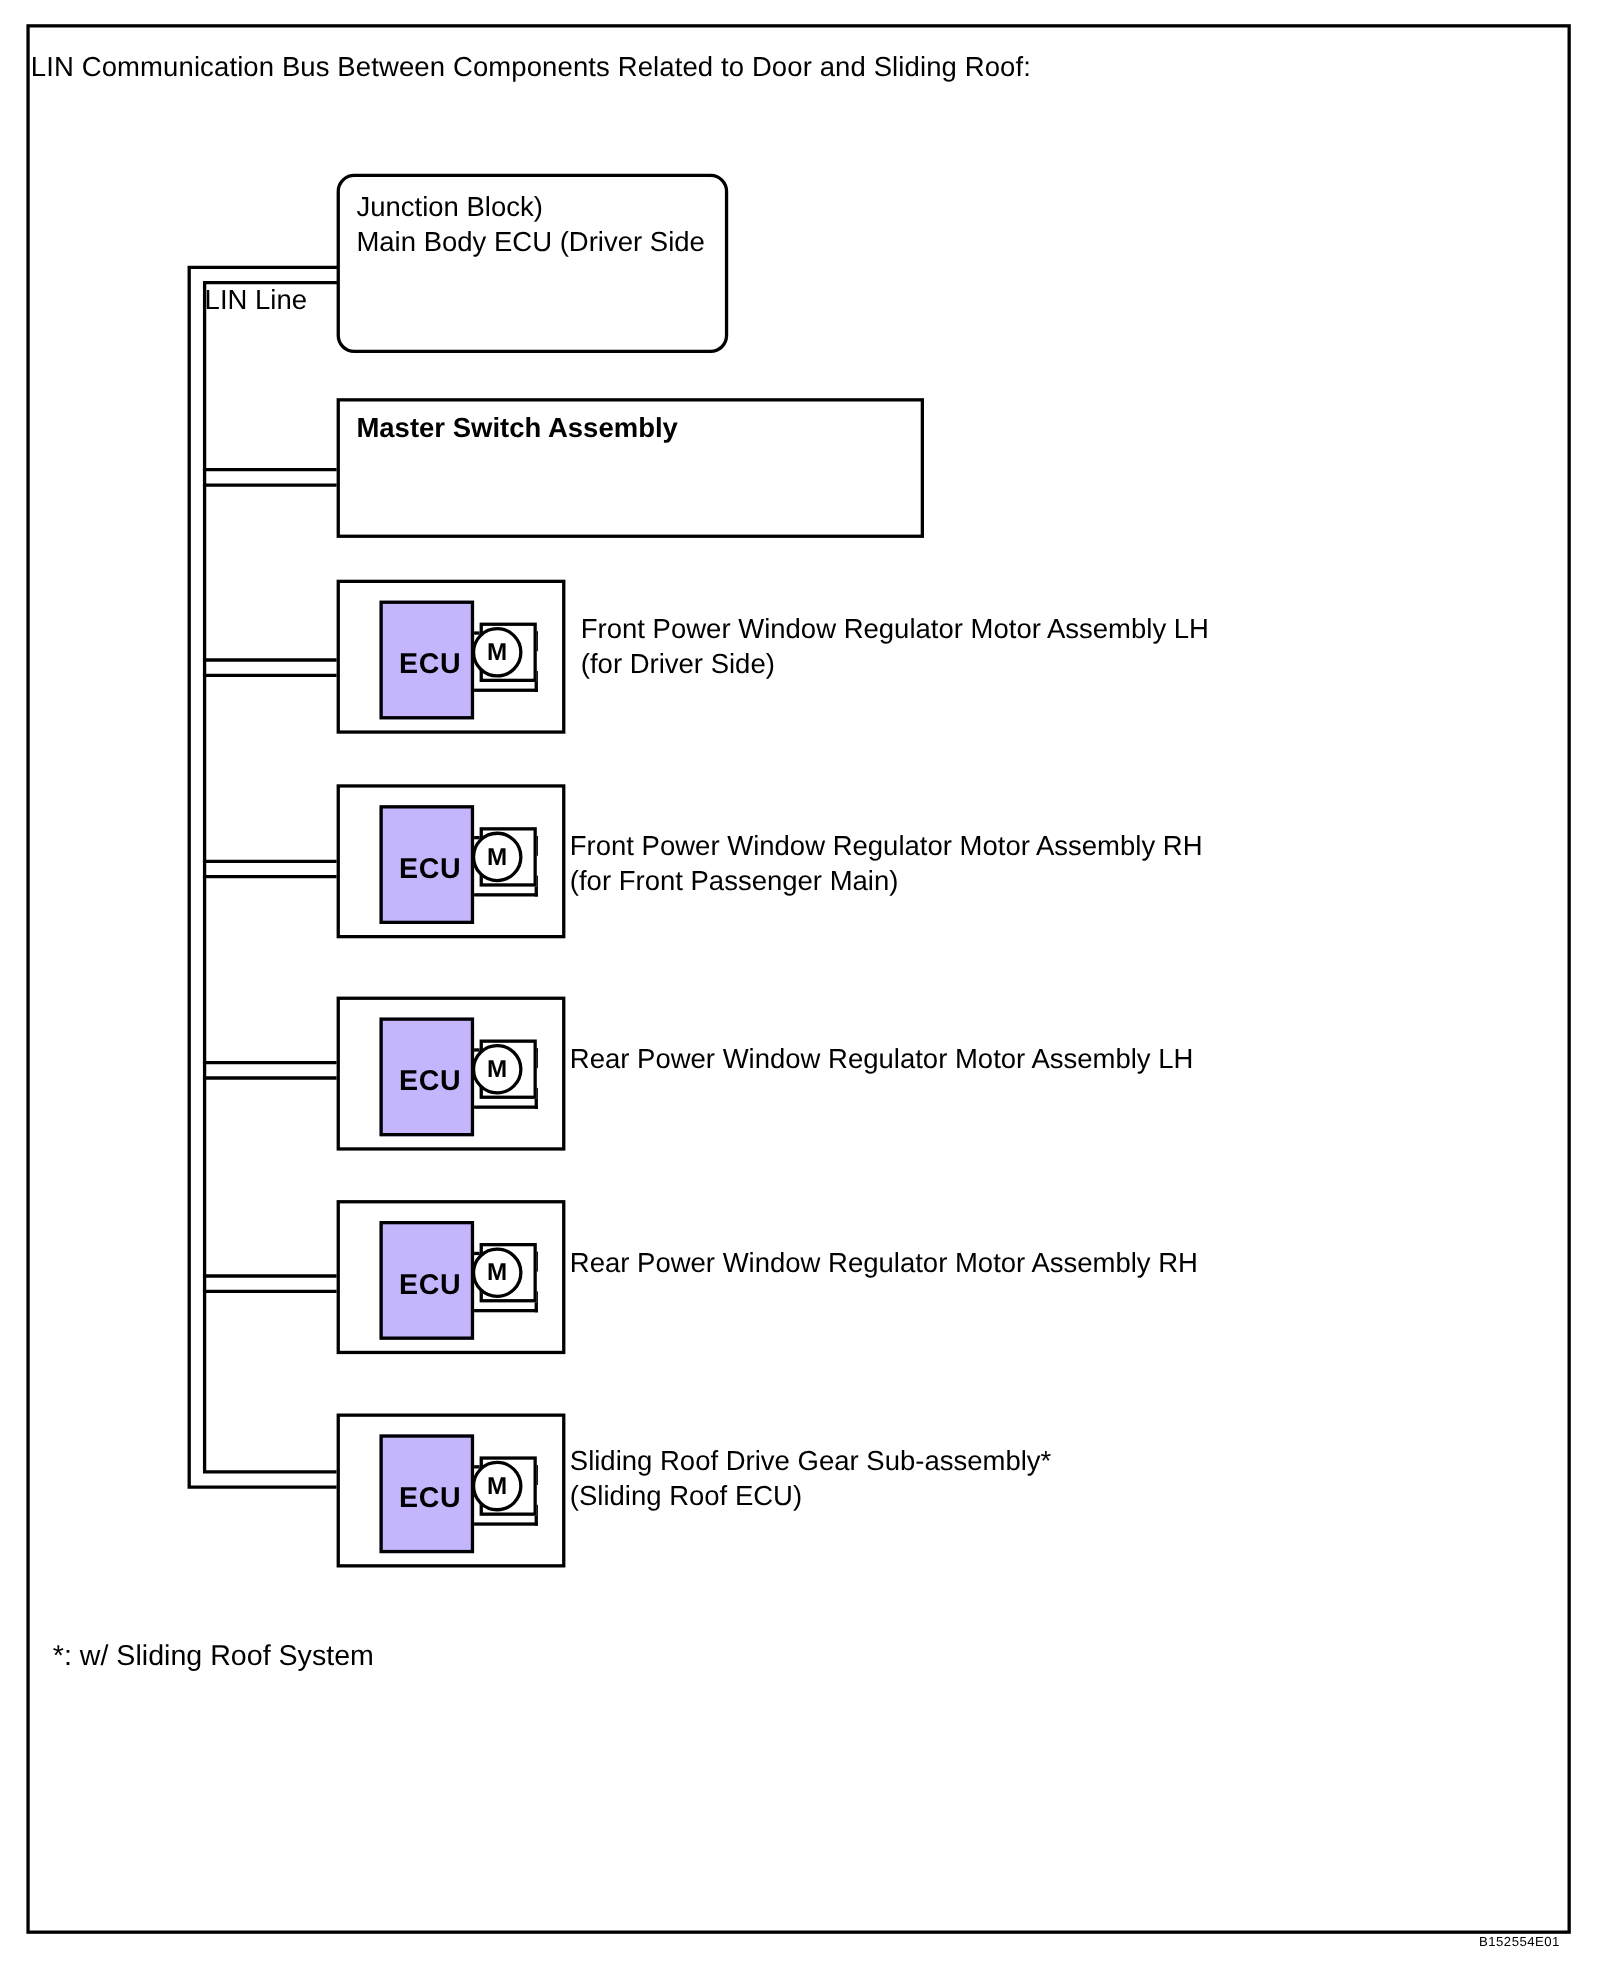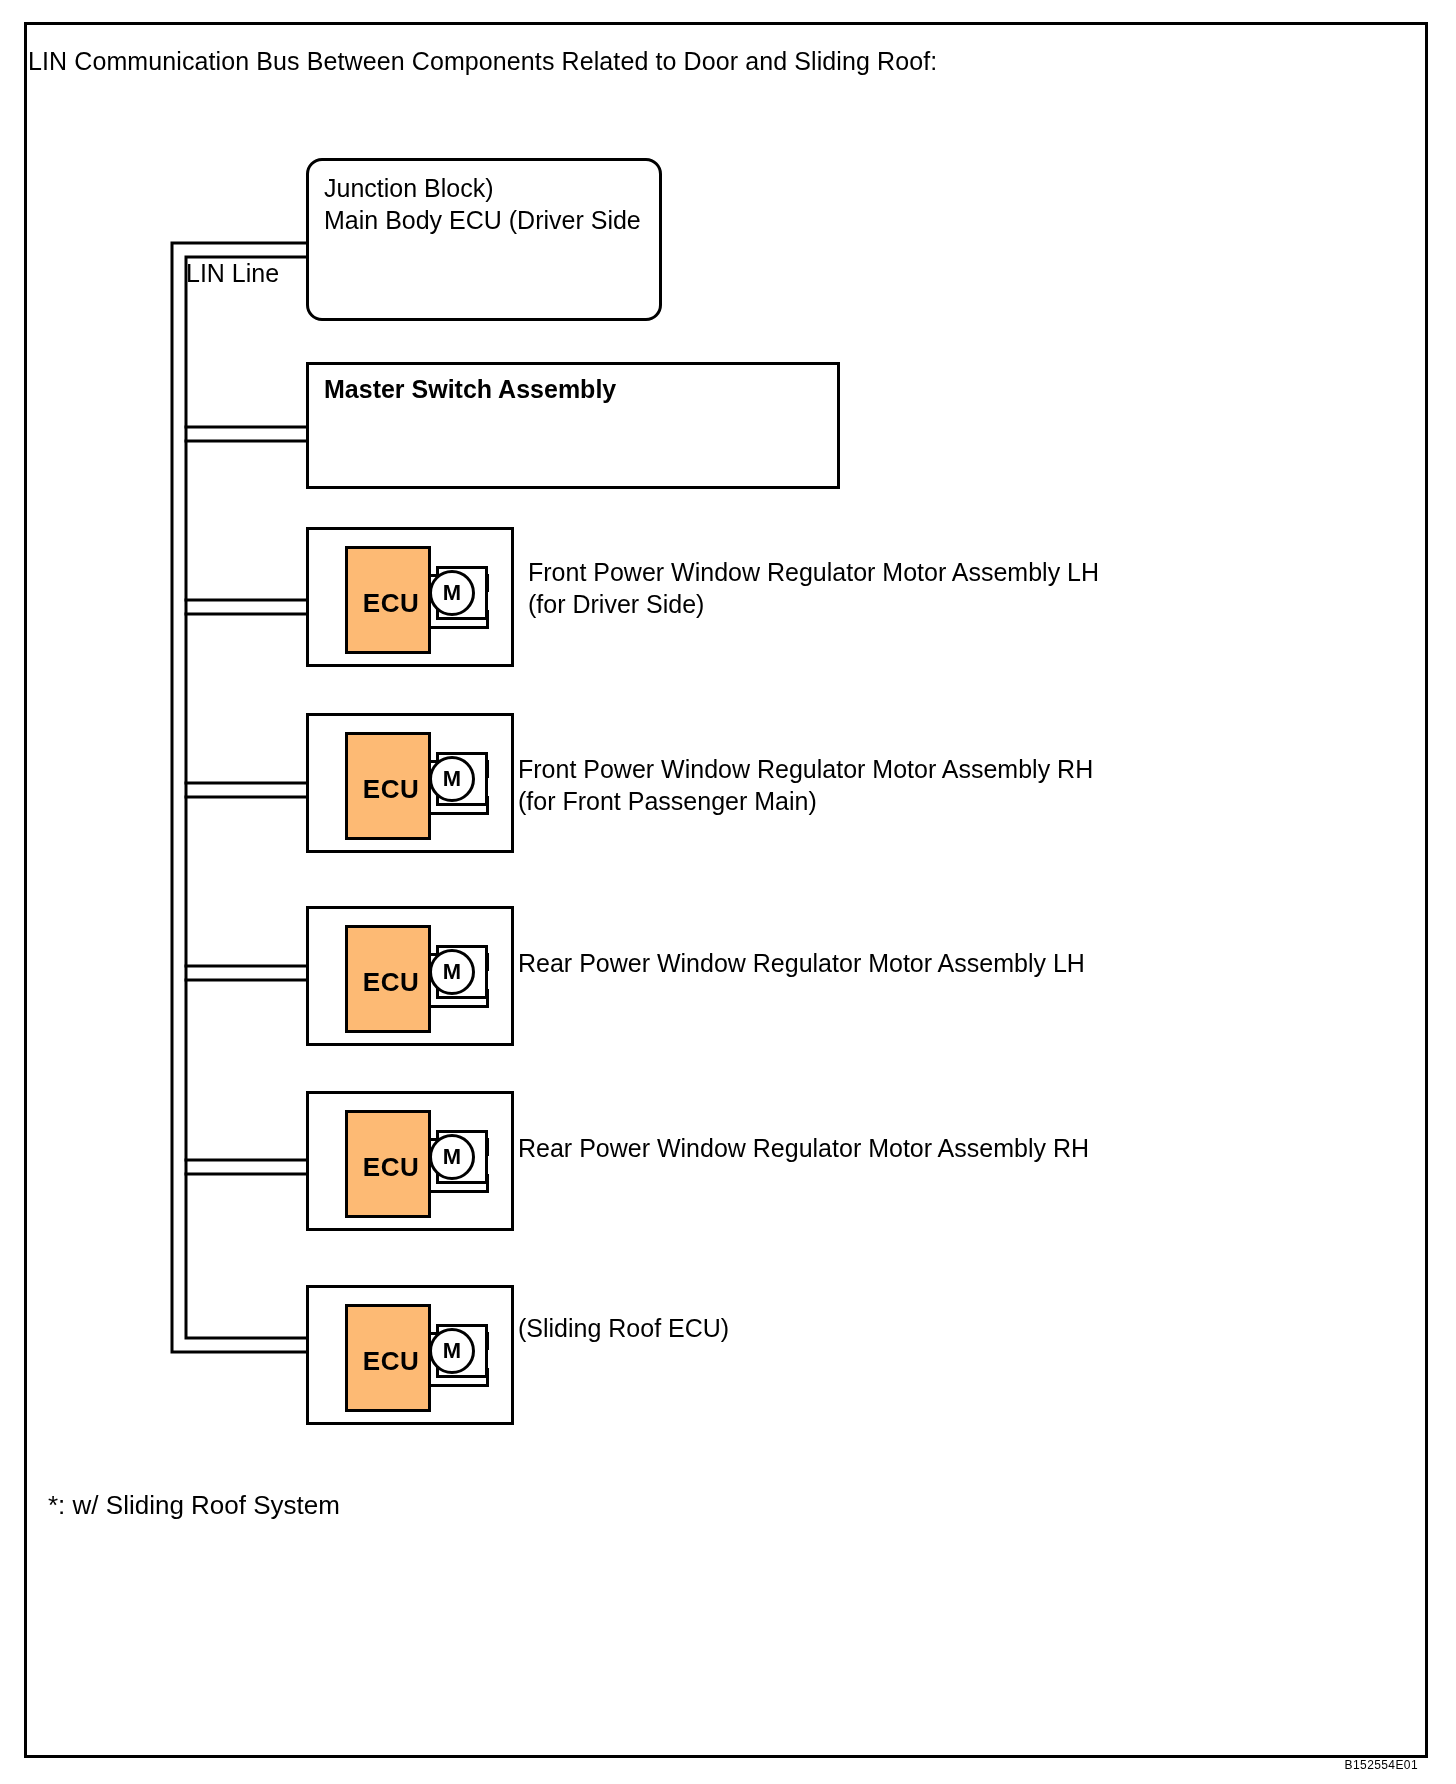--- a/index.html
+++ b/index.html
@@ -40,21 +40,21 @@
     font-size:25px;line-height:32px;font-weight:bold;
   }
   #lin-line-label{
     position:absolute;left:186px;top:258px;
     font-size:25px;line-height:30px;white-space:nowrap;
   }
 
   
   .mod-box{position:absolute;box-sizing:border-box;border:3px solid #000;background:#fff;
            width:208px;height:140px;}
-  .ecu-inner{position:absolute;box-sizing:border-box;border:3px solid #000;background:#fdba74;
+  .ecu-inner{position:absolute;box-sizing:border-box;border:3px solid #000;background:#c4b5fd;
              left:36px;top:16px;width:86px;height:108px;}
   .ecu-text{position:absolute;left:0;top:0;width:86px;height:108px;
             display:flex;align-items:center;justify-content:center;
             font-size:26px;font-weight:bold;letter-spacing:.5px;}
   .motor-frame{position:absolute;box-sizing:border-box;border:3px solid #000;background:#fff;
                left:127px;top:36px;width:52px;height:54px;}
   .motor-circle{position:absolute;box-sizing:border-box;border:3px solid #000;border-radius:50%;
                 background:#fff;left:120px;top:40px;width:46px;height:46px;
                 display:flex;align-items:center;justify-content:center;
                 font-size:22px;font-weight:bold;}
@@ -179,17 +179,18 @@
   <div class="lead" style="left:122px;top:44px;width:58px;height:3px;"></div>
   <div class="lead" style="left:177px;top:44px;width:3px;height:18px;"></div>
   <div class="lead" style="left:122px;top:96px;width:58px;height:3px;"></div>
   <div class="lead" style="left:177px;top:80px;width:3px;height:19px;"></div>
   <div class="motor-frame"></div>
   <div class="motor-circle">
     <span>M</span>
   </div>
 </div>
 <div class="mod-label" style="left:518px;top:1312px;">
+  <div>Sliding Roof Drive Gear Sub-assembly*</div>
   <div>(Sliding Roof ECU)</div>
 </div>
 
 <div id="footnote">*: w/ Sliding Roof System</div>
 <div id="fig-id">B152554E01</div>
 
 </body></html>

